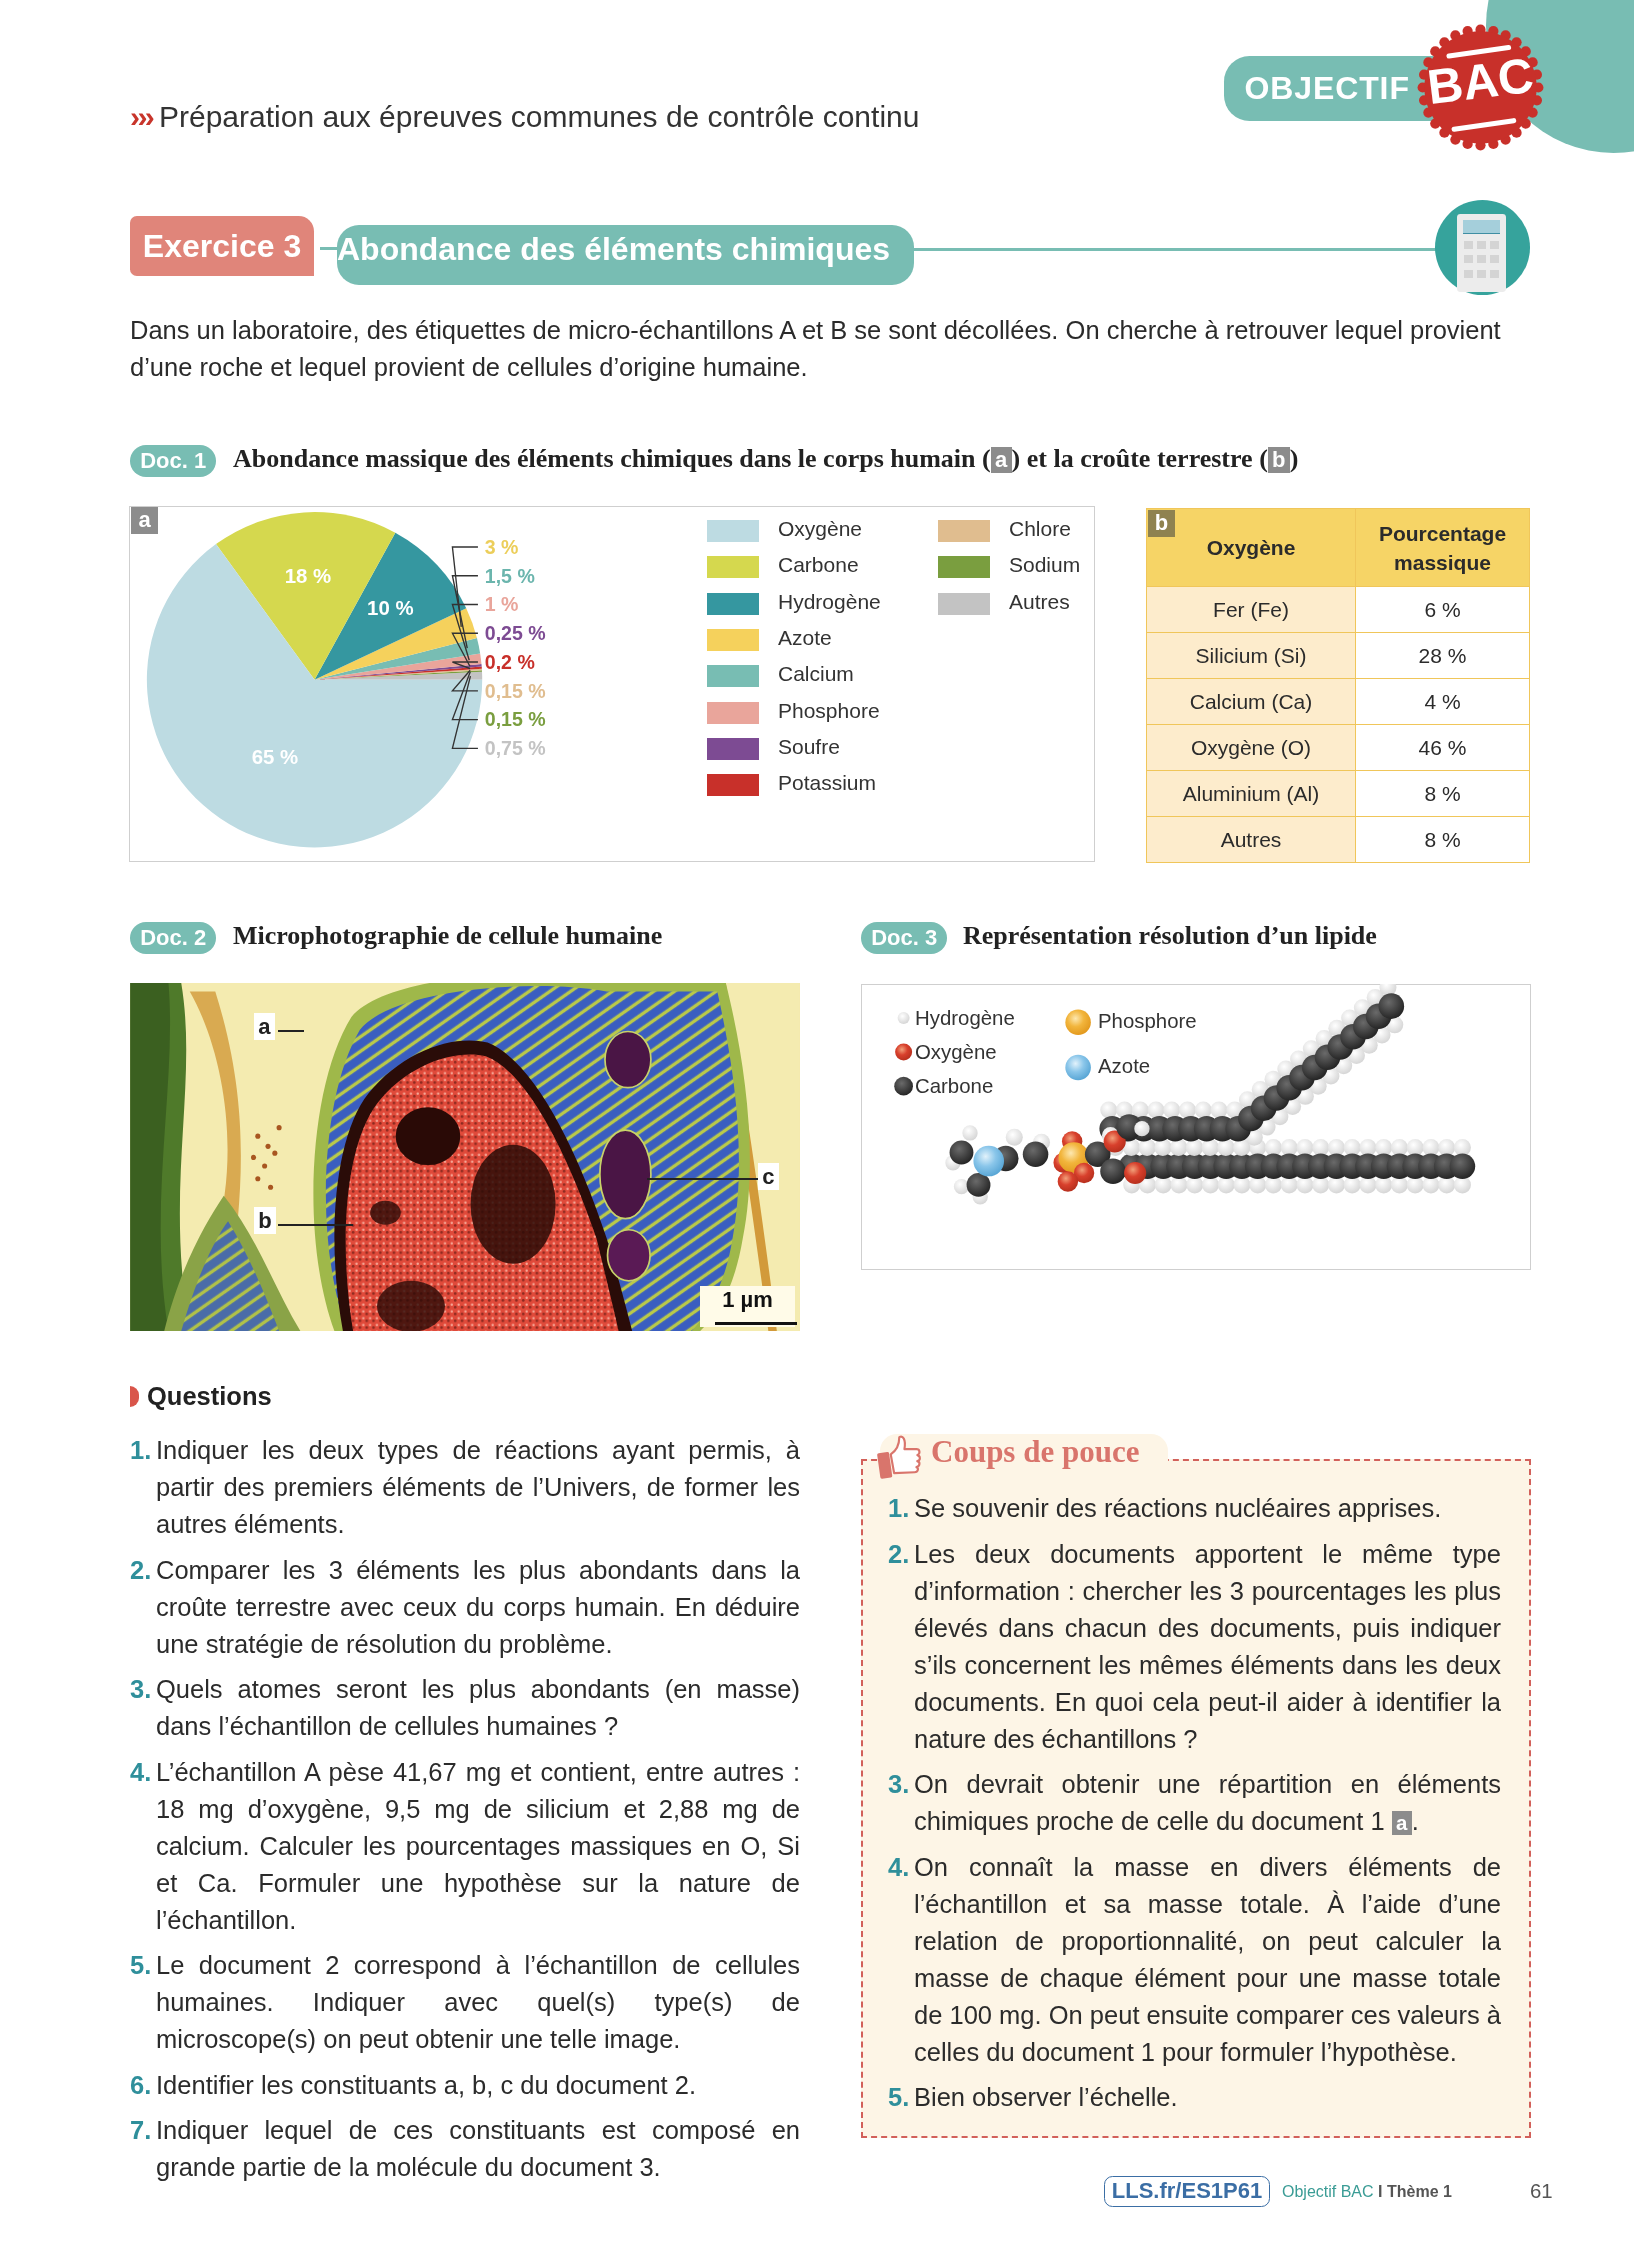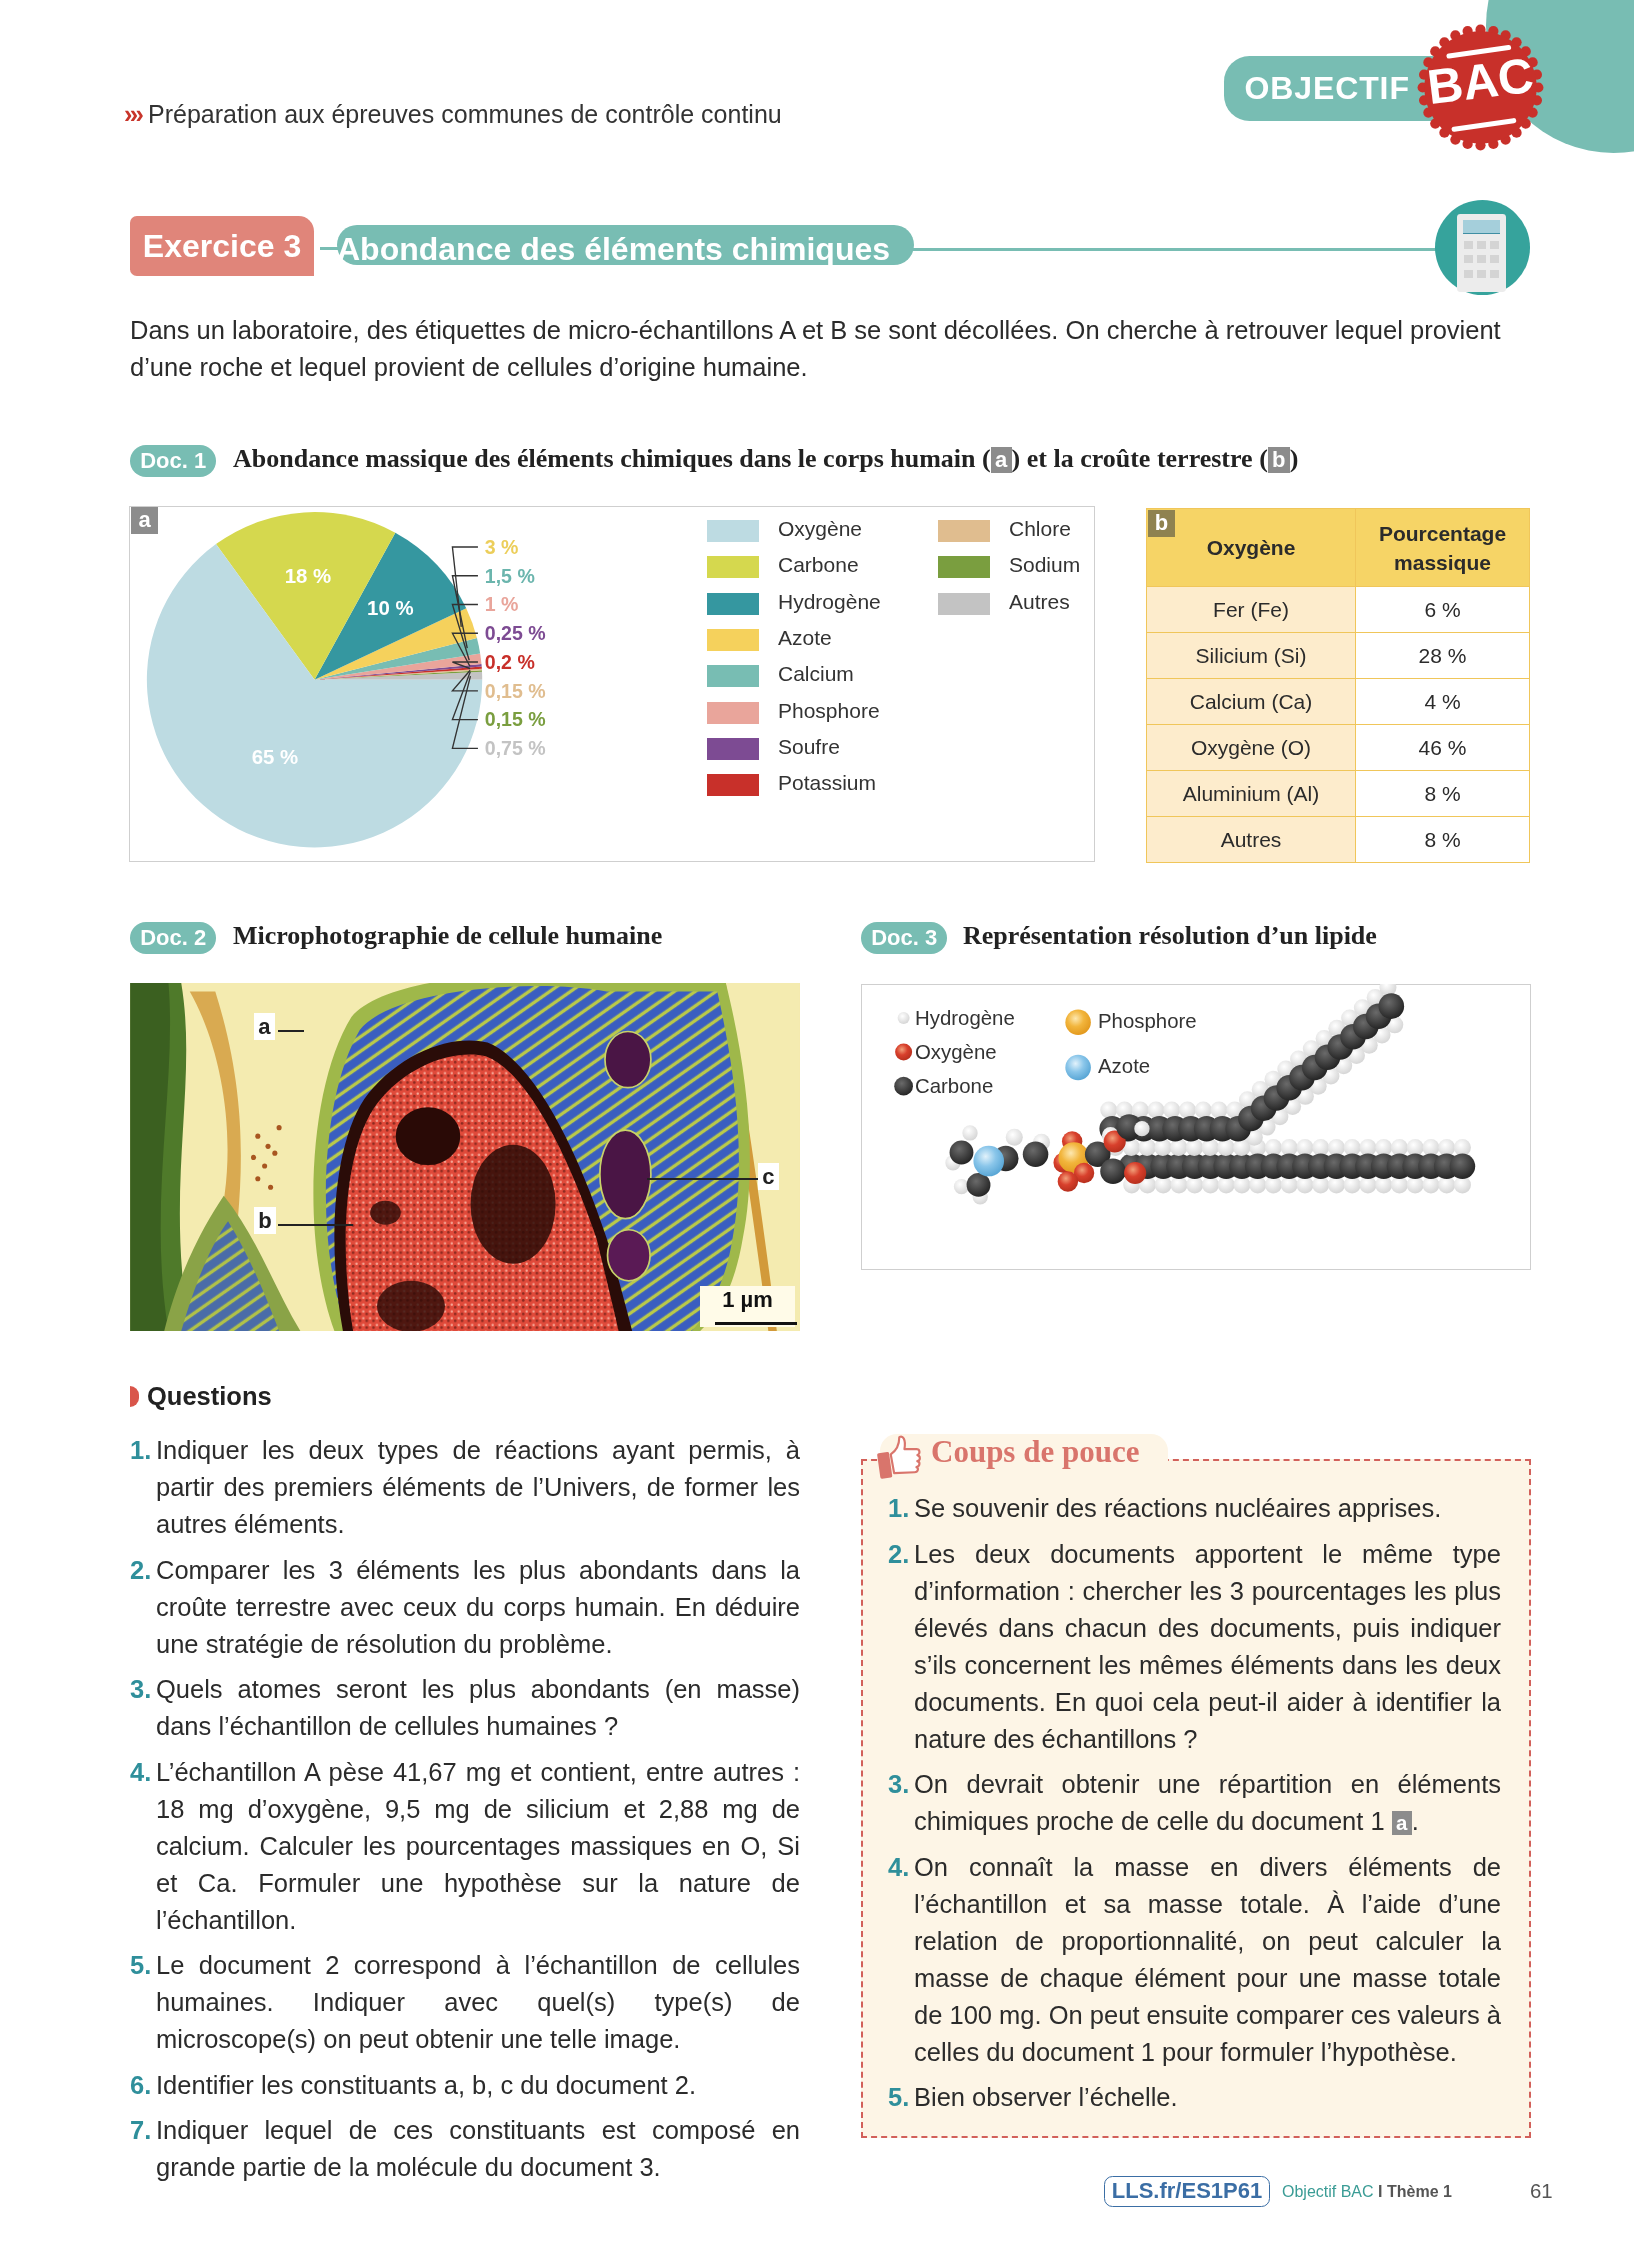--- a/index.html
+++ b/index.html
@@ -5,27 +5,27 @@
   * { box-sizing: border-box; margin: 0; padding: 0; }
   html, body { width: 1635px; height: 2261px; background: #ffffff; overflow: hidden; }
   body { position: relative; font-family: "Liberation Sans", "DejaVu Sans", sans-serif; color: #2b2b2b; }
   .abs { position: absolute; }
 
   
   #corner-blob { position: absolute; left: 1486px; top: -102px; width: 255px; height: 255px; border-radius: 50%; background: #78bdb3; }
   #objectif-pill { position: absolute; left: 1224px; top: 56px; width: 221px; height: 65px; border-radius: 25.5px 0 0 25.5px; background: #78bdb3; color: #fff; font-weight: bold; font-size: 32px; letter-spacing: 0.9px; line-height: 65px; padding-left: 20.4px; }
   #bac-seal { position: absolute; left: 1415px; top: 22px; width: 131px; height: 131px; }
   #bac-text { position: absolute; left: 1415px; top: 53px; width: 131px; text-align: center; color: #fff; font-weight: bold; font-size: 49px; transform: rotate(-7deg); }
-  #breadcrumb { position: absolute; left: 124px; top: 100px; font-size: 25px; color: #333; }
+  #breadcrumb { position: absolute; left: 130px; top: 100px; font-size: 30px; color: #333; }
   #breadcrumb .arrows { color: #c8352b; font-weight: bold; margin-right: 6.8px; letter-spacing: -2.6px; }
 
   
   #ex-badge { position: absolute; left: 130px; top: 216px; width: 184px; height: 60px; background: #e0857a; border-radius: 6.8px 15.3px 0 6.8px; color: #fff; font-weight: bold; font-size: 32px; line-height: 60px; text-align: center; }
   #ex-connector { position: absolute; left: 320px; top: 247px; width: 19px; height: 3.4px; background: #78bdb3; }
-  #ex-title { position: absolute; left: 337px; top: 225px; width: 577px; height: 40px; background: #78bdb3; border-radius: 22px; color: #fff; font-weight: bold; font-size: 32px; line-height: 48px; padding-left: 0; white-space: nowrap; }
+  #ex-title { position: absolute; left: 337px; top: 225px; width: 577px; height: 60px; background: #78bdb3; border-radius: 22px; color: #fff; font-weight: bold; font-size: 32px; line-height: 48px; padding-left: 0; white-space: nowrap; }
   #ex-line { position: absolute; left: 913px; top: 248px; width: 528px; height: 3.4px; background: #78bdb3; }
   #calc-circle { position: absolute; left: 1435px; top: 200px; width: 95px; height: 95px; border-radius: 50%; background: #36a39c; }
   #calc-body { position: absolute; left: 1457px; top: 214px; width: 49px; height: 78px; background: #ececec; border-radius: 3.4px; }
   #calc-screen { position: absolute; left: 1463px; top: 220px; width: 37px; height: 13.6px; background: #a5cfdb; border-bottom: 1.7px solid #3f8ea3; }
   .calc-key { position: absolute; width: 8.5px; height: 7.7px; background: #d4d4d4; }
 
   #intro { position: absolute; left: 130px; top: 312px; width: 1401px; font-size: 25.5px; line-height: 37px; color: #2b2b2b; }
 
   
   .doc-tag { position: absolute; height: 32px; padding: 0 10.2px; background: #78bdb3; color: #fff; border-radius: 16px; font-weight: bold; font-size: 22px; line-height: 32px; }

